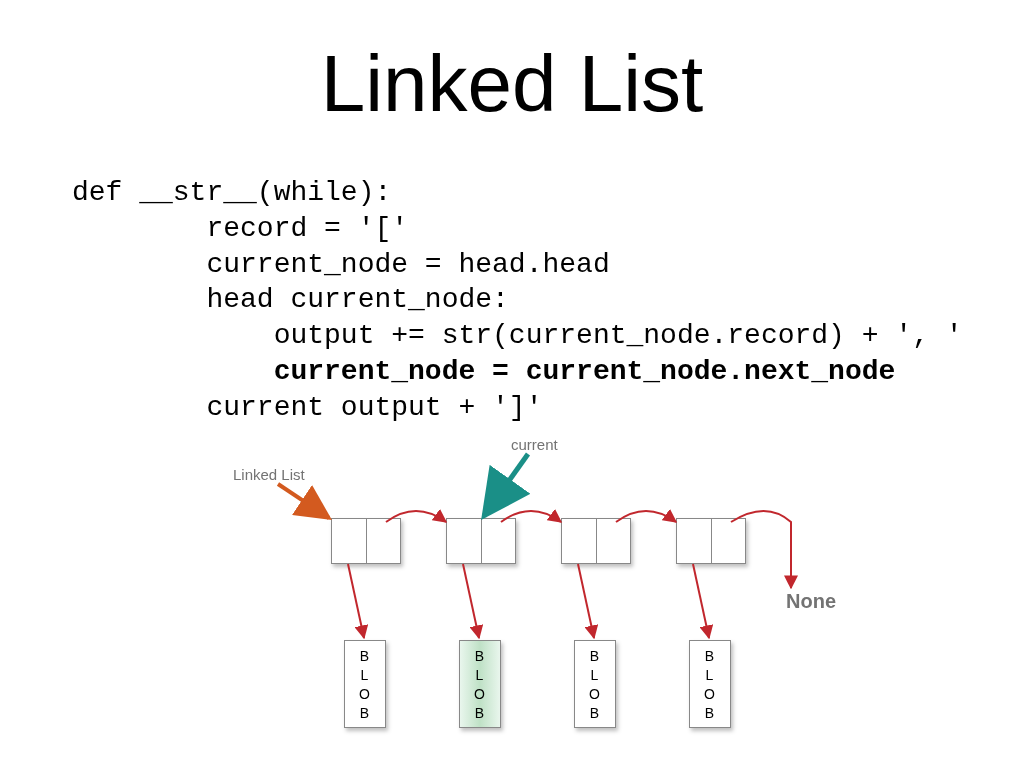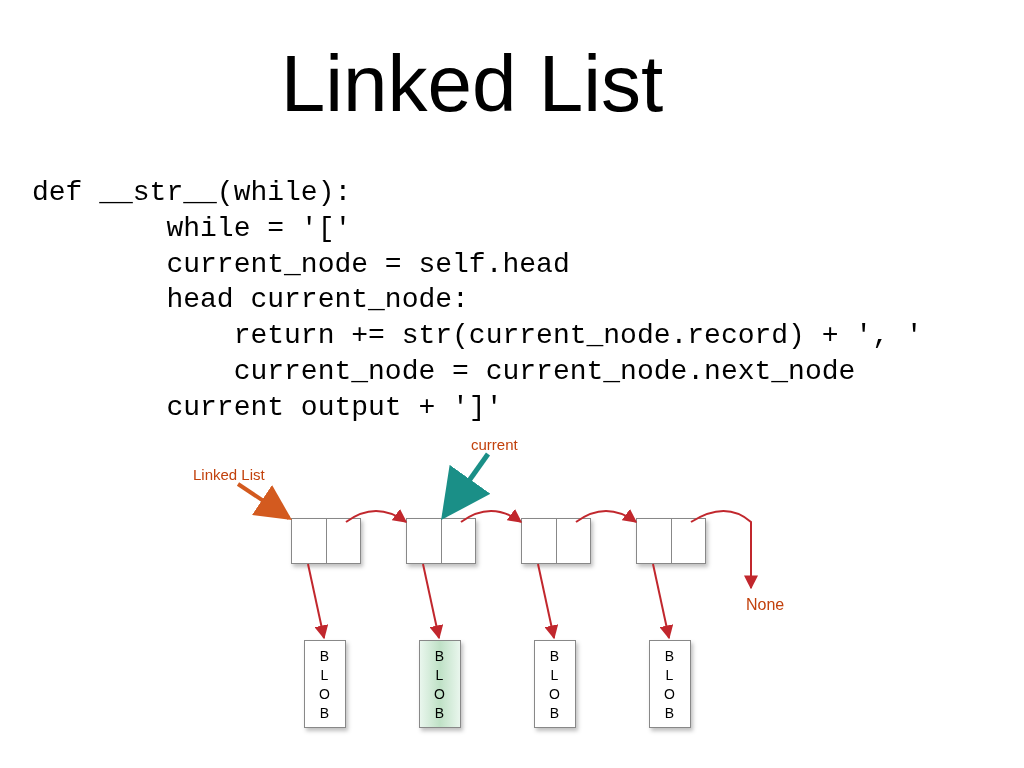--- a/index.html
+++ b/index.html
@@ -9,59 +9,60 @@
     height: 768px;
     background: #fff;
     font-family: Arial, Helvetica, sans-serif;
     color: #000;
     overflow: hidden;
   }
   .slide {
     position: relative;
     width: 944px;
     height: 768px;
+    margin-left: 40px;
   }
   .title {
     position: absolute;
     top: 38px;
     left: 0;
     width: 100%;
     text-align: center;
     font-size: 80px;
     font-weight: 400;
     letter-spacing: 0px;
   }
   .code {
     position: absolute;
     top: 175px;
     left: 32px;
     font-family: "Courier New", Courier, monospace;
     font-size: 28px;
     line-height: 1.28;
     white-space: pre;
   }
-  .code .bold { font-weight: normal; }
+  .code .bold { font-weight: bold; }
 
   
   .diagram {
     position: absolute;
     left: 256px;
     top: 440px;
     width: 530px;
     height: 310px;
   }
   .lbl {
     position: absolute;
     font-family: Arial, Helvetica, sans-serif;
     font-size: 14px;
-    color: #c2410c;
+    color: #737373;
   }
   .lbl.ll   { left: -63px;  top: 26px;  font-size: 15px; }
   .lbl.cur  { left: 215px;  top: -4px;  font-size: 15px; }
-  .lbl.none { left: 490px;  top: 156px; font-size: 16px; }
+  .lbl.none { left: 490px;  top: 150px; font-size: 20px; font-weight: bold; }
 
   
   .node {
     position: absolute;
     top: 78px;
     width: 70px;
     height: 46px;
     border: 1.5px solid #888;
     box-sizing: border-box;
     background: #fff;
@@ -112,24 +113,24 @@
   }
 </style>
 </head>
 <body>
 
 <div class="slide">
 
   <div class="title">Linked List</div>
 
   <div class="code"><span>def __str__(while):</span>
-<span>        while = '['</span>
-<span>        current_node = self.head</span>
+<span>        record = '['</span>
+<span>        current_node = head.head</span>
 <span>        head current_node:</span>
-<span>            return += str(current_node.record) + ', '</span>
+<span>            output += str(current_node.record) + ', '</span>
 <span class="bold">            current_node = current_node.next_node</span>
 <span>        current output + ']'</span></div>
 
   <div class="diagram">
     <div class="lbl ll">Linked List</div>
     <div class="lbl cur">current</div>
     <div class="lbl none">None</div>
 
     <div class="node n0">
         <div class="divider"></div>

